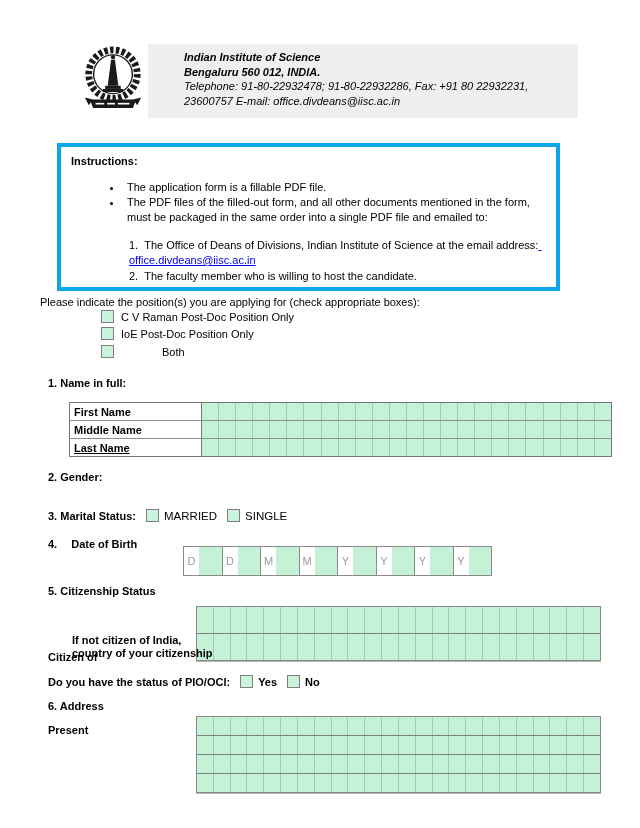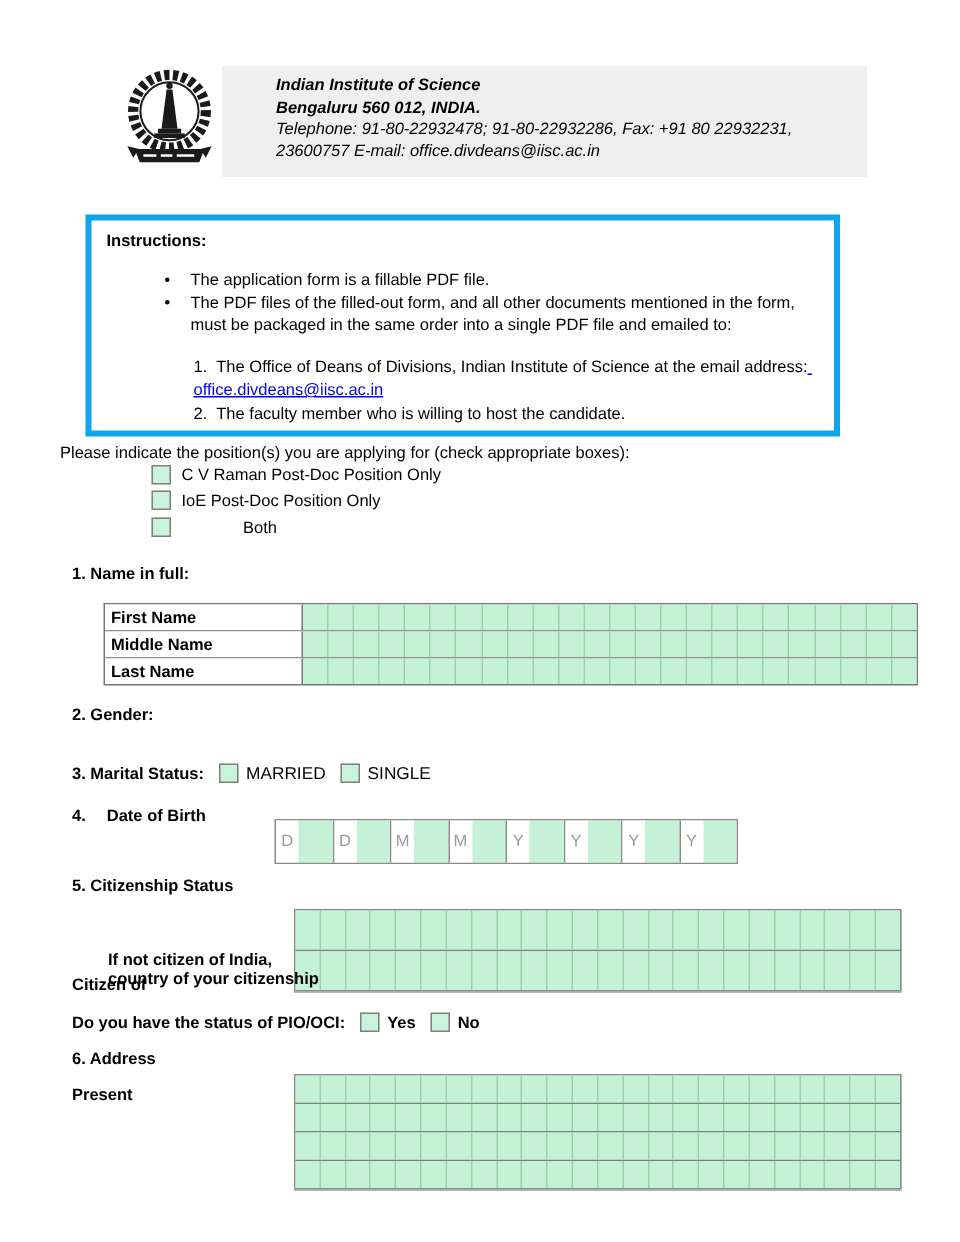--- a/index.html
+++ b/index.html
@@ -36,21 +36,21 @@
   
   .opt-line { display:flex; align-items:center; }
   .opt-line .cb { margin:0 5px 0 10px; }
   .opt-label { font-weight:bold; }
   .opt-small { font-weight:bold; font-size:9.5px; letter-spacing:.2px; }
   .opt-reg  { font-weight:normal; font-size:11.5px; }
 
   
   .name-table { left:57px; top:402px; width:541px; border:1px solid #777; box-sizing:content-box;margin-left:12px; }
   .nt-row { display:flex; height:17px; border-bottom:1px solid #8f8f8f; }
-  .nt-row:last-child { border-bottom:none; }
+  .nt-row:last-child { border-bottom:none;text-decoration:underline; }
   .nt-label { width:132px; flex:none; background:#fff; border-right:1px solid #777;
               font-weight:bold; display:flex; align-items:center; padding-left:4px; box-sizing:border-box; }
   .nt-cells { flex:1; display:flex; }
   .nt-cells .grid-cell:first-child { border-left:none; }
 
   
   .grid { border:1px solid #8a8a8a; background:var(--green,#c5f2d7); box-shadow:0 1px 0 #b5b5b5; }
   .grid-row { display:flex; border-bottom:1px solid #7f7f7f; }
   .grid-row:last-child { border-bottom:none; }
   .grid-cell { flex:1; background:var(--green,#c5f2d7); border-left:1px solid #9bcfae; }

